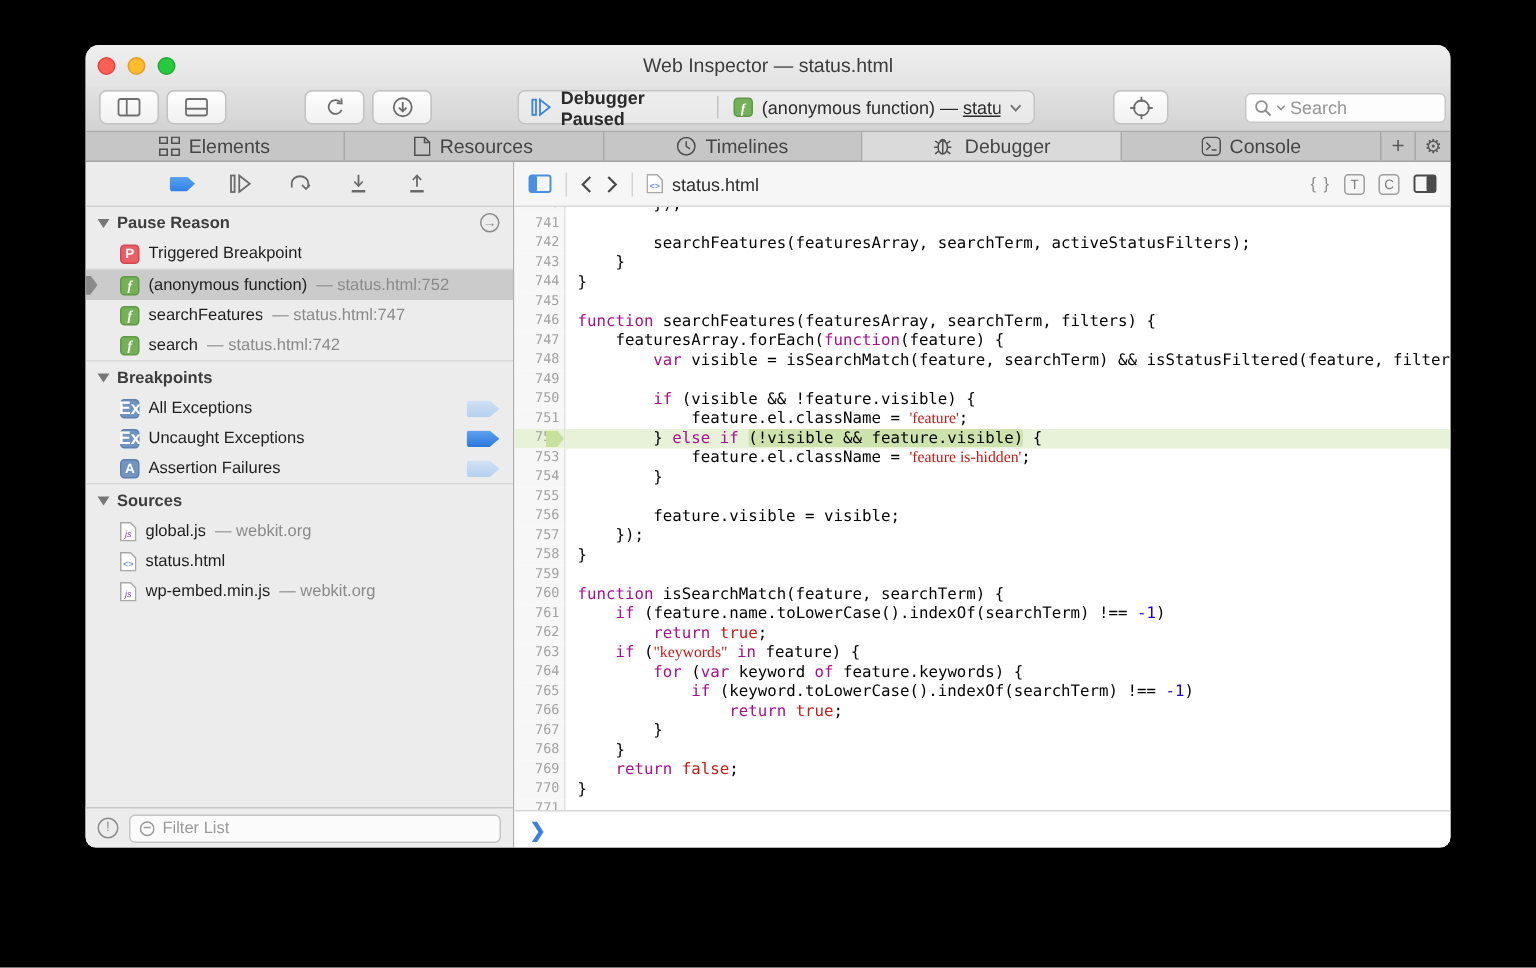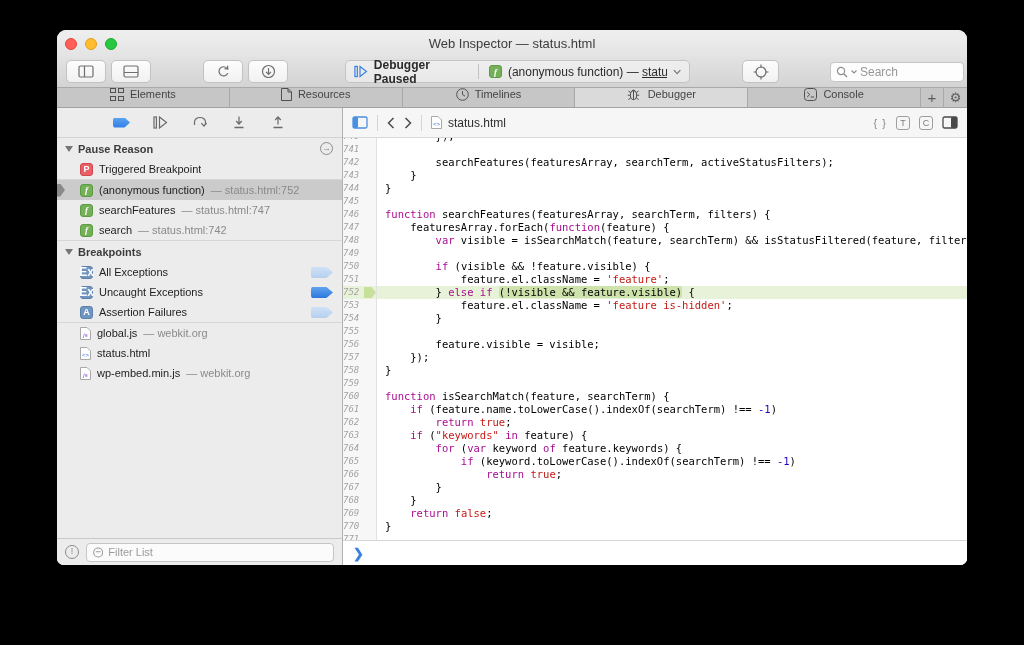--- a/index.html
+++ b/index.html
@@ -34,22 +34,22 @@
     border:1px solid #c6c6c6; border-radius:4px; background:#fdfdfd;
     display:flex; align-items:center; padding:0 5px; gap:3px; }
   .searchbox input { border:none; outline:none; background:transparent; width:90px;
     font-size:12px; color:#333; font-family:"Liberation Sans",sans-serif; }
   .searchbox input::placeholder { color:#969696; }
 
   
   .tabbar { height:21px; flex:none; background:#c6c6c6; border-top:1px solid #a9a9a9;
     border-bottom:1px solid #a2a2a2; display:flex; }
   .tabs { flex:1; display:flex; }
-  .tab { flex:1; display:flex; align-items:flex-start; justify-content:center; gap:6px;
-    font-size:11px; color:#454545; border-right:1px solid #a8a8a8; cursor:default; }
+  .tab { flex:1; display:flex; align-items:center; justify-content:center; gap:6px;
+    font-size:13px; color:#454545; border-right:1px solid #a8a8a8; cursor:default; }
   .tab.active { background:#dadada;gap:8px; }
   .tab .ticon { display:flex; align-items:center; }
   .tab-plus, .tab-gear { width:23px; display:flex; align-items:center; justify-content:center;
     border-right:1px solid #a8a8a8; color:#5a5a5a; font-size:15px; }
   .tab-gear { border-right:none; font-size:13px; }
 
   
   .main { flex:1; display:flex; min-height:0; }
 
   
@@ -102,28 +102,28 @@
   .nvsep { width:1px; height:16px; background:#d4d4d4; }
   .navfile { font-size:12px; color:#2e2e2e; display:flex; align-items:center; gap:6px; }
   .navspacer { flex:1; }
   .curly { color:#8b8b8b; font-size:11px; letter-spacing:1px; }
   .sqicon { width:14px; height:14px; border:1px solid #9e9e9e; border-radius:3px; color:#7d7d7d;
     font-size:9px; display:flex; align-items:center; justify-content:center; }
 
   .code { flex:1; overflow:hidden; font-family:"DejaVu Sans Mono",monospace; font-size:10.5px; }
   .codepad { margin-top:-8px; }
   .line { display:flex; height:13px; line-height:13px; }
-  .ln { width:34px; flex:none; text-align:left; padding-right:16px; color:#a2a2a2;
-    background:#f7f7f7; border-right:1px solid #e2e2e2; font-size:9px; position:relative;font-style:italic; }
+  .ln { width:34px; flex:none; text-align:right; padding-right:3px; color:#a2a2a2;
+    background:#f7f7f7; border-right:1px solid #e2e2e2; font-size:9px; position:relative; }
   .lc { flex:1; white-space:pre; padding-left:8px; overflow:hidden; }
   .line.current .lc, .line.current .ln { background:#e8f2d9; }
   .pc { position:absolute; right:0px; top:1px; width:12px; height:11px; background:#c7e09c;
     clip-path:polygon(0 0,62% 0,100% 50%,62% 100%,0 100%); }
   .tk-k { color:#a90d91;text-align:right; }
-  .tk-s { color:#c41a16; }
+  .tk-s { color:#c41a16;font-family:Liberation Serif, serif; }
   .tk-a { color:#c41a16; }
   .tk-n { color:#1c00cf; }
   .tk-x { background:#cee3ab; border-radius:2px; }
 
   .quickconsole { height:25px; flex:none; border-top:1px solid #d6d6d6; background:#fff;
     display:flex; align-items:center; padding:0 10px; gap:8px; }
   .prompt { color:#3b82e0; font-weight:bold; font-size:13px; }
   .cinput { flex:1; height:100%; }
 </style>
 </head>
@@ -339,20 +339,24 @@
             <span class="badge badge-ex">Ex</span>
             <span class="rowname">Uncaught Exceptions</span>
             <span class="pill on"></span>
           </div>
           <div class="srow">
             <span class="badge badge-a">A</span>
             <span class="rowname">Assertion Failures</span>
             <span class="pill"></span>
           </div>
           <div class="sdiv"></div>
+          <div class="shead">
+            <span class="tri"></span>
+            <span class="stitle">Sources</span>
+          </div>
           <div class="srow">
             <span class="ficon">
               <svg width="11" height="13" viewBox="0 0 11 13">
                 <path d="M0.5 0.5 H7 L10.5 4 V12.5 H0.5 Z" fill="#fff" stroke="#a9a9a9"></path>
                 <text x="5.5" y="10.2" font-size="6" fill="#8643c9" font-style="italic" text-anchor="middle" font-family="Liberation Sans,sans-serif">js</text>
               </svg>
             </span>
             <span class="rowname">global.js</span>
             <span class="rowgray"> — webkit.org</span>
           </div>

